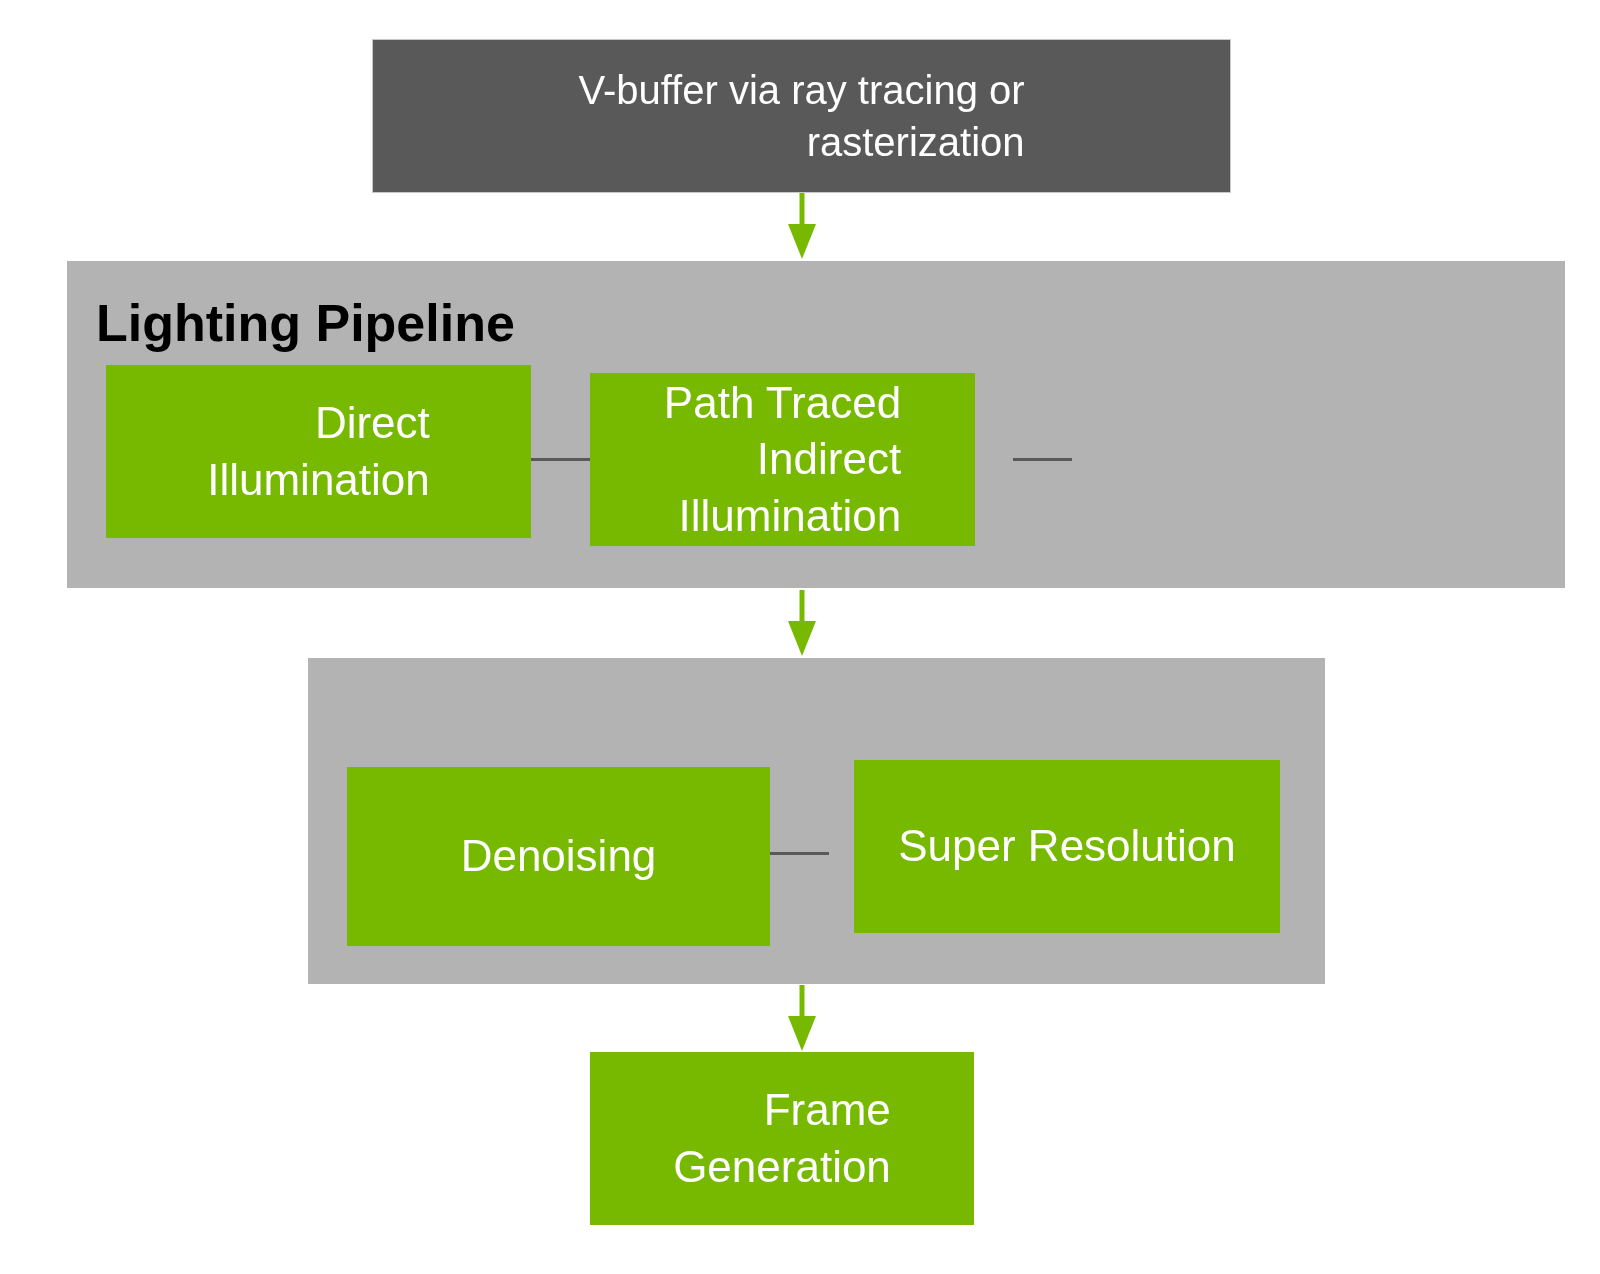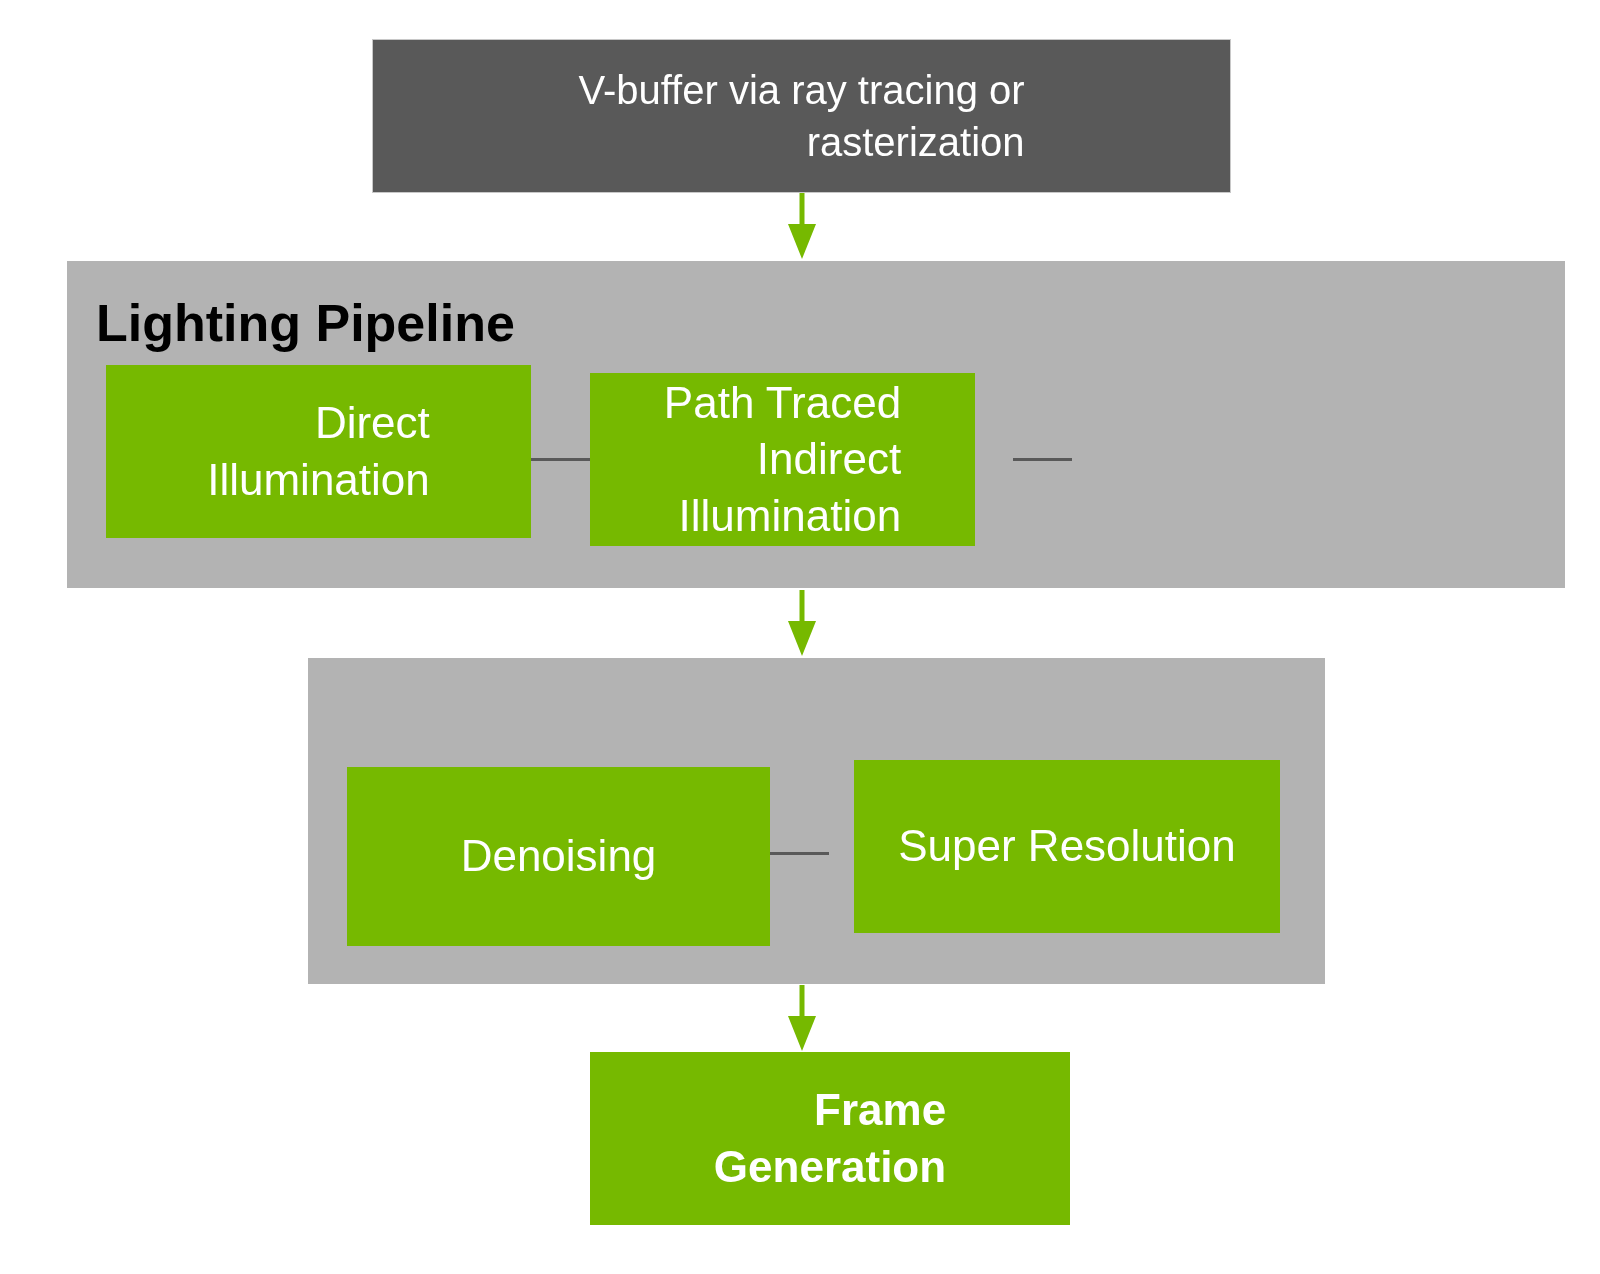--- a/index.html
+++ b/index.html
@@ -77,21 +77,21 @@
   #dynamic        { left: 1005px; top: 112px;  width: 425px;  height: 173px; }
   #lconn1         { left: 464px;  top: 197px;  width: 59px; }
   #lconn2         { left: 946px;  top: 197px;  width: 59px; }
   #arrow2         { left: 787px;  top: 590px;  height: 66px; }
   #postproc       { left: 308px;  top: 658px;  width: 989px;  height: 326px; }
   #postproc-title { left: 32px;   top: 31px; }
   #denoising      { left: 39px;   top: 109px;  width: 423px;  height: 179px; }
   #superres       { left: 521px;  top: 102px;  width: 426px;  height: 173px; margin-left: 25px; }
   #pconn1         { left: 462px;  top: 194px;  width: 59px; }
   #arrow3         { left: 787px;  top: 985px;  height: 66px; }
-  #framegen       { left: 590px;  top: 1052px; width: 480px;  height: 173px; font-weight: bold; }
+  #framegen       { left: 590px;  top: 1052px; width: 384px;  height: 173px; }
 </style>
 </head>
 <body>
 
 <div id="vbuffer" class="node dark">V-buffer via ray tracing or
 rasterization</div>
 
 <div id="arrow1" class="flow-arrow">
   <svg width="30" height="66" viewBox="0 0 30 66">
     <rect x="12.5" y="0" width="5" height="34" fill="currentColor"></rect>

